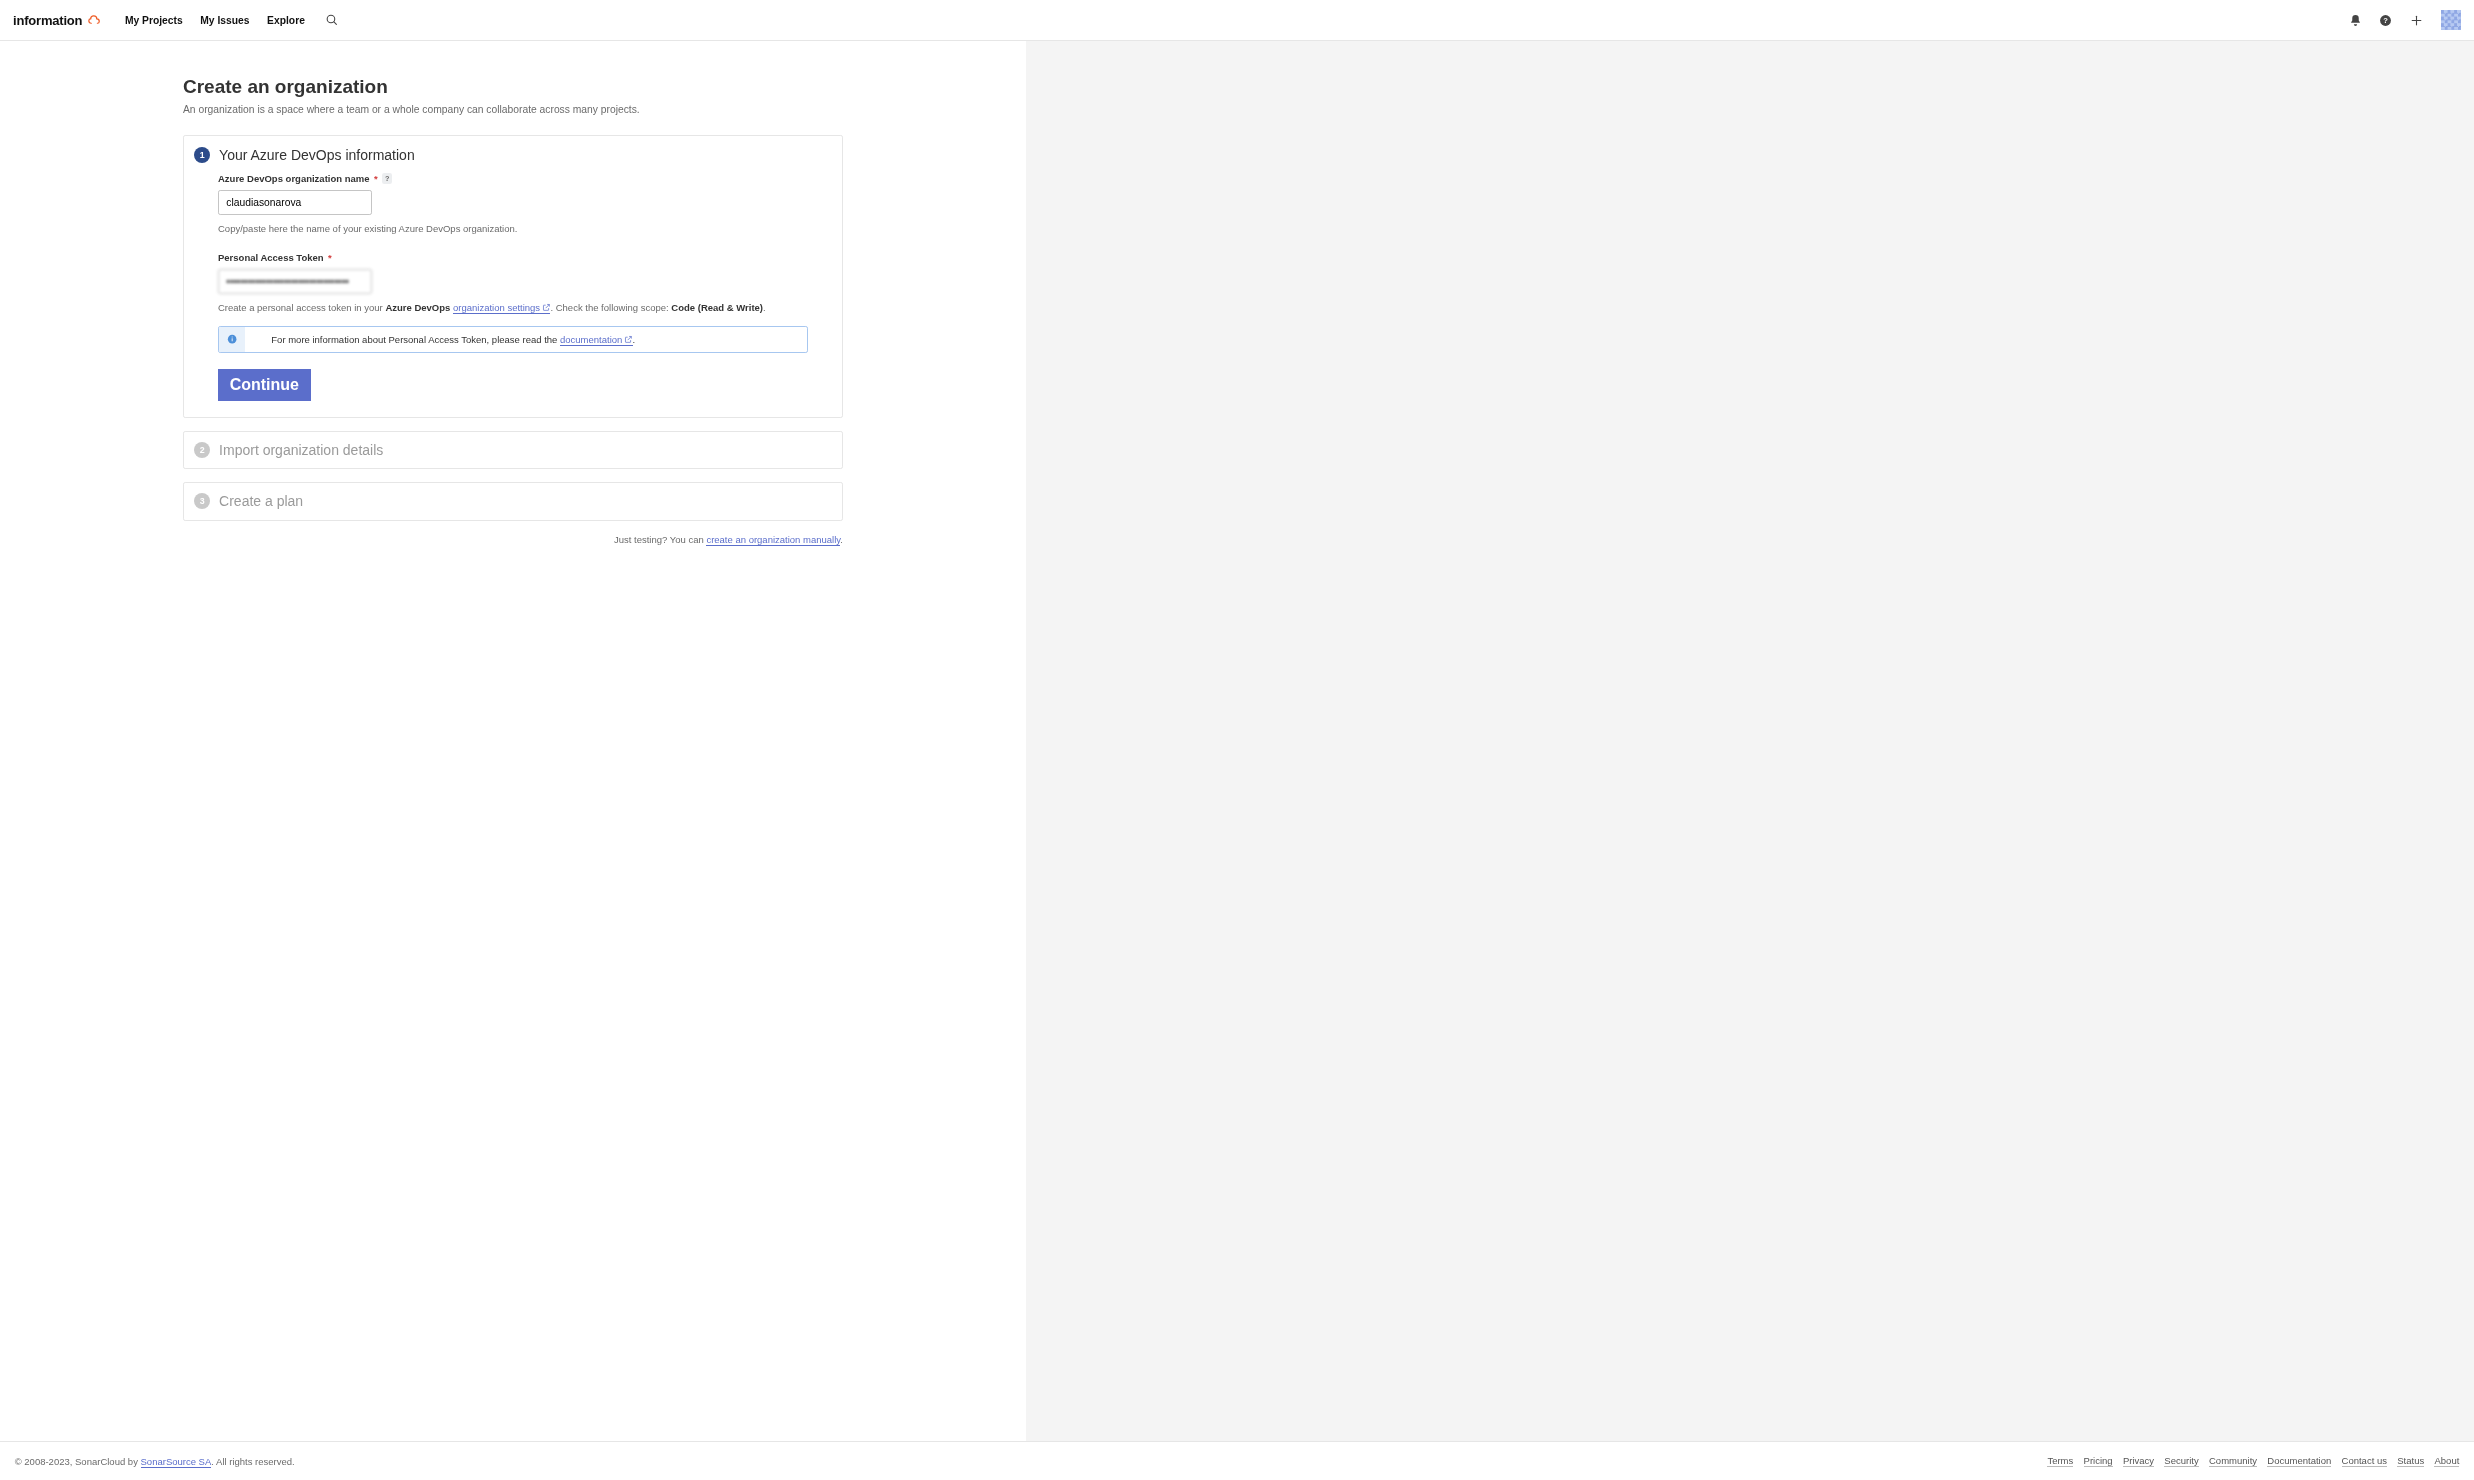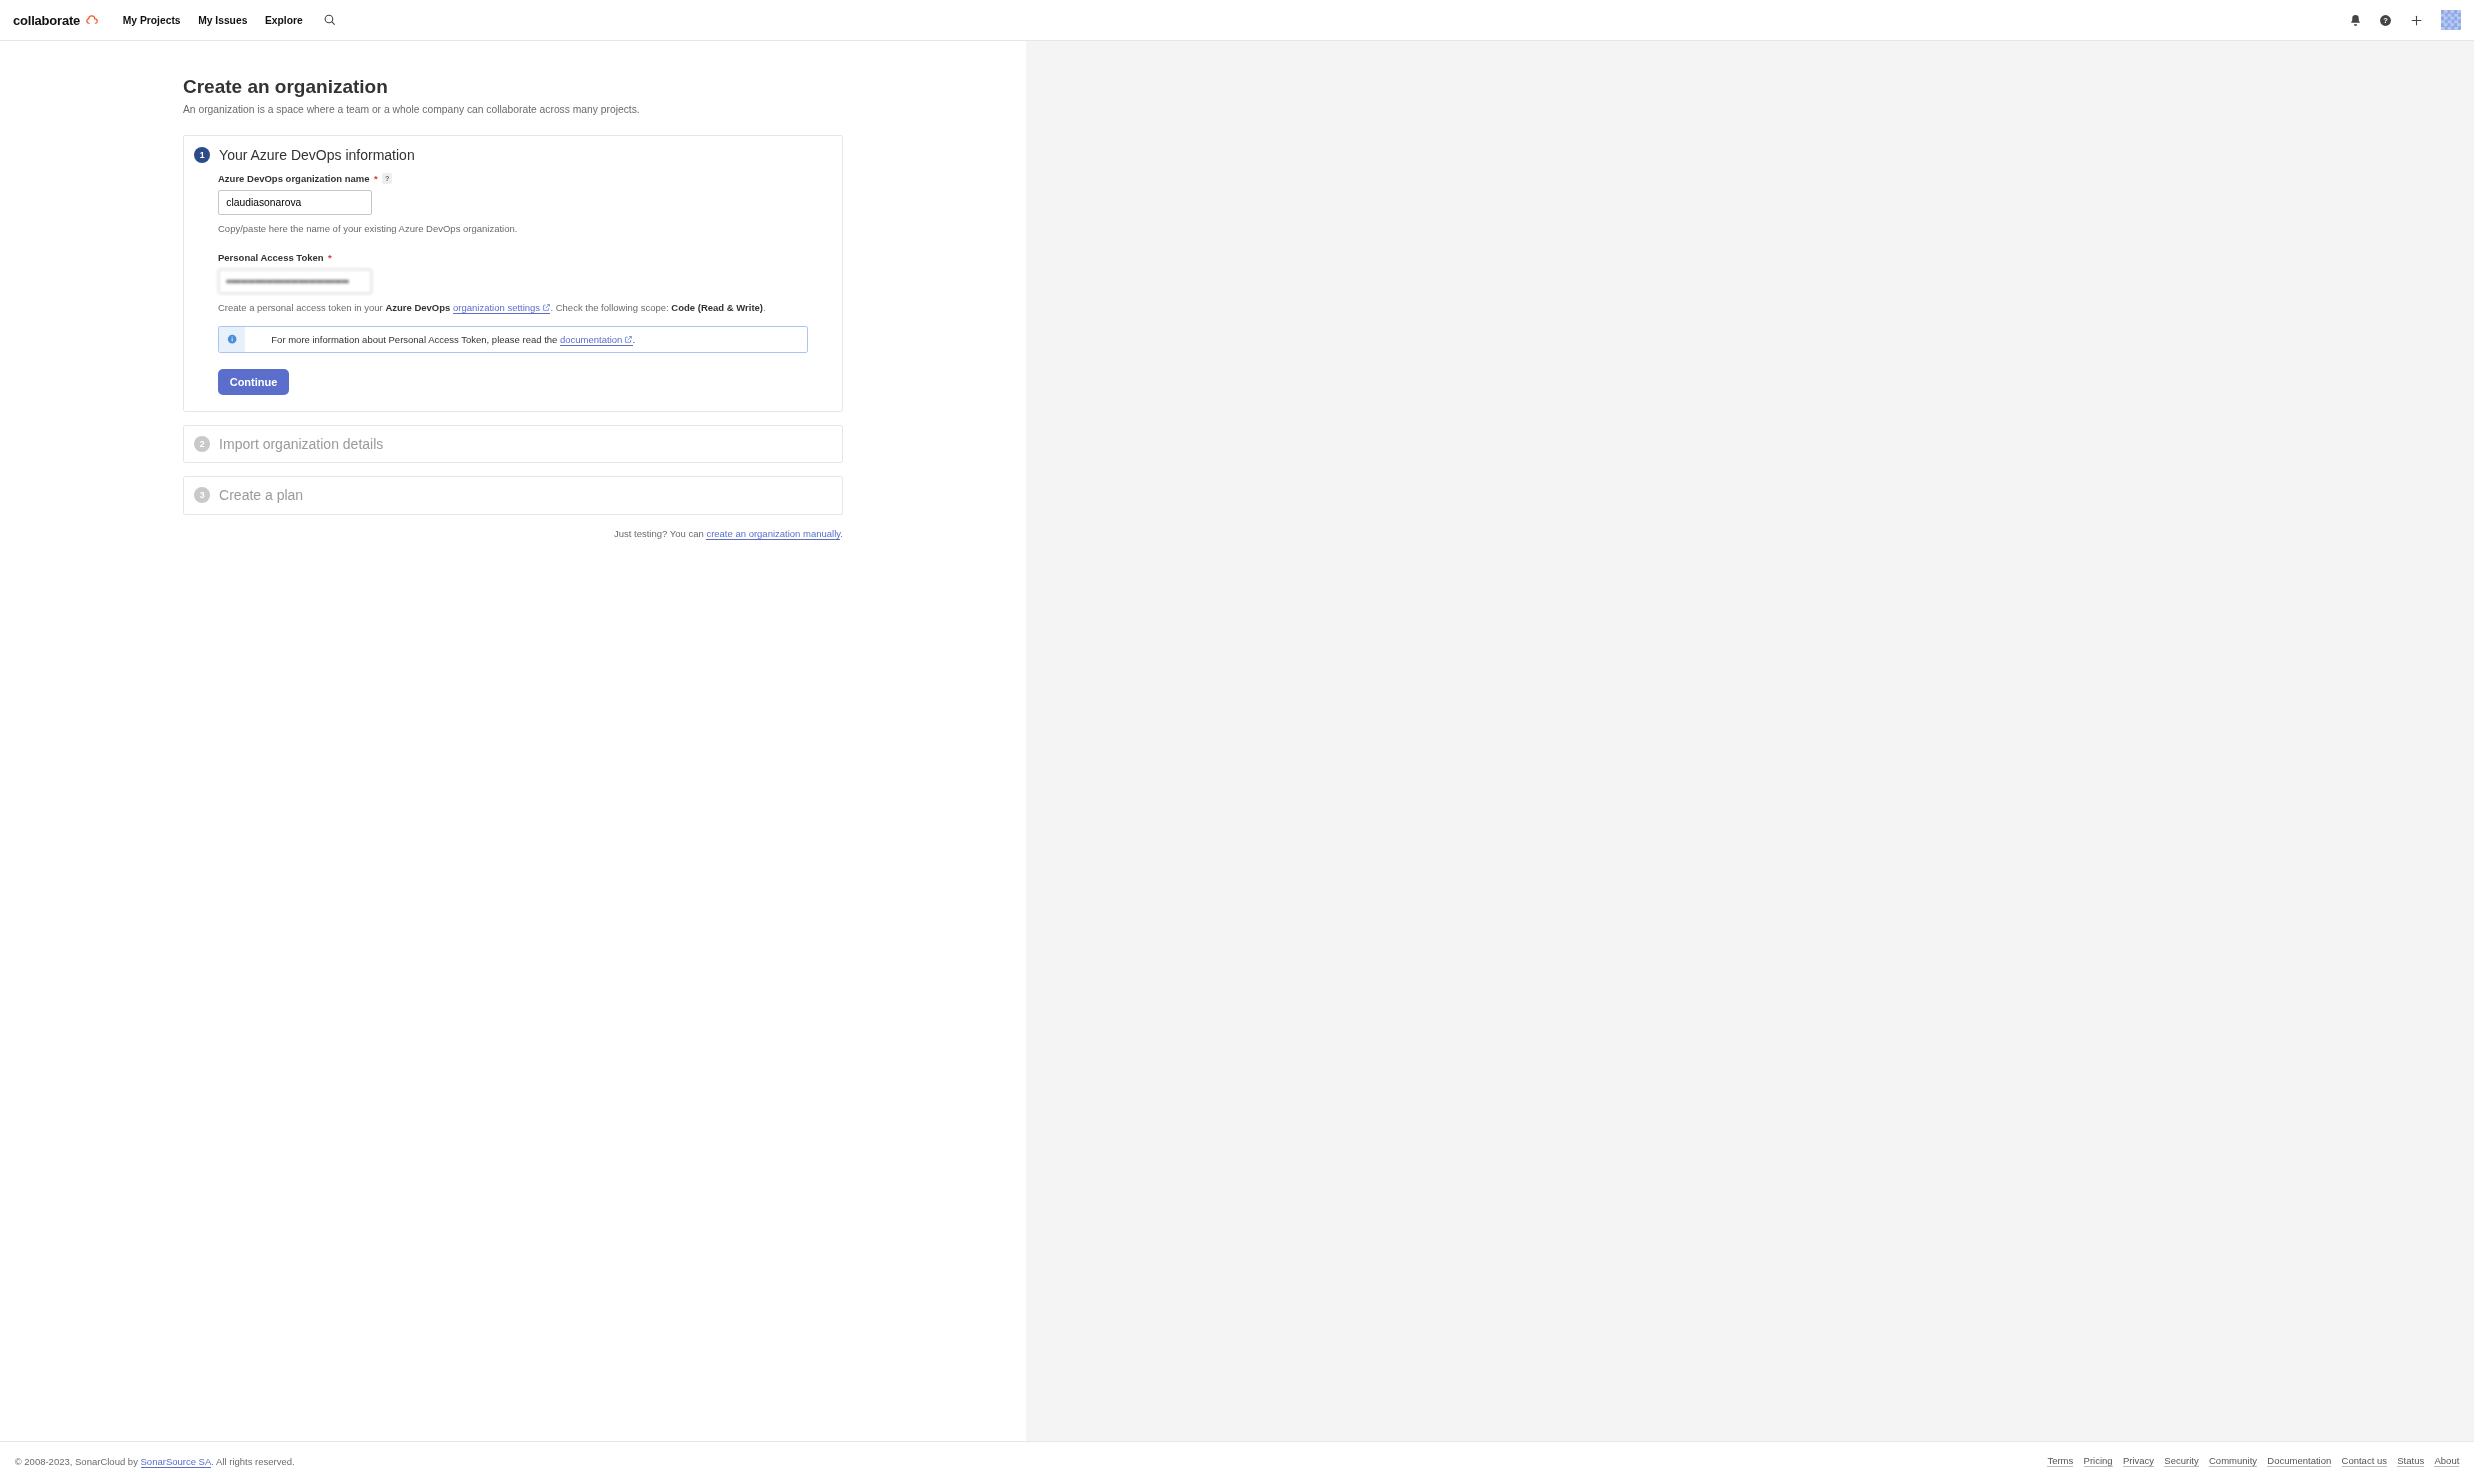--- a/index.html
+++ b/index.html
@@ -138,23 +138,23 @@
     color: #4c8fd9;
   }
   .alert-text { padding: 7.3px 10.3px; }
 
   .btn-primary {
     display: inline-block;
     background: var(--accent);
     color: #fff;
     border: none;
     padding: 6.6px 11.7px;
-    font-size: 11px;
+    font-size: 16px;
     font-weight: 600;
-    border-radius: 5px;
+    border-radius: 0;
     cursor: pointer;
   }
 
   .manual-line {
     text-align: right;
     font-size: 9.5px;
     color: var(--muted);
     margin-top: 13px;
   }
 
@@ -173,21 +173,21 @@
     flex: 0 0 auto;
   }
   .footer-links { display: flex; gap: 10.3px; }
   .footer-links a { color: #555; border-bottom: 0.7px solid #bbb; }
 </style>
 </head>
 <body>
 
 <header class="header">
   <div class="logo">
-    <span>collaborate</span>
+    <span>information</span>
     <span class="logo-icon">
       <svg width="14.7" height="14.7" viewBox="0 0 24 24" fill="none" stroke="currentColor" stroke-width="2" stroke-linecap="round">
           <path d="M7 20c-3 0-4-2-4-4 0-3 3-3 3-3 0-3 2-5 5-5s5 2 5 5c2 0 4 1 4 4 0 2-1 3-3 3"></path>
         </svg>
     </span>
   </div>
   <nav class="nav">
     <span class="nav-item">My Projects</span>
     <span class="nav-item">My Issues</span>
     <span class="nav-item">Explore</span>

